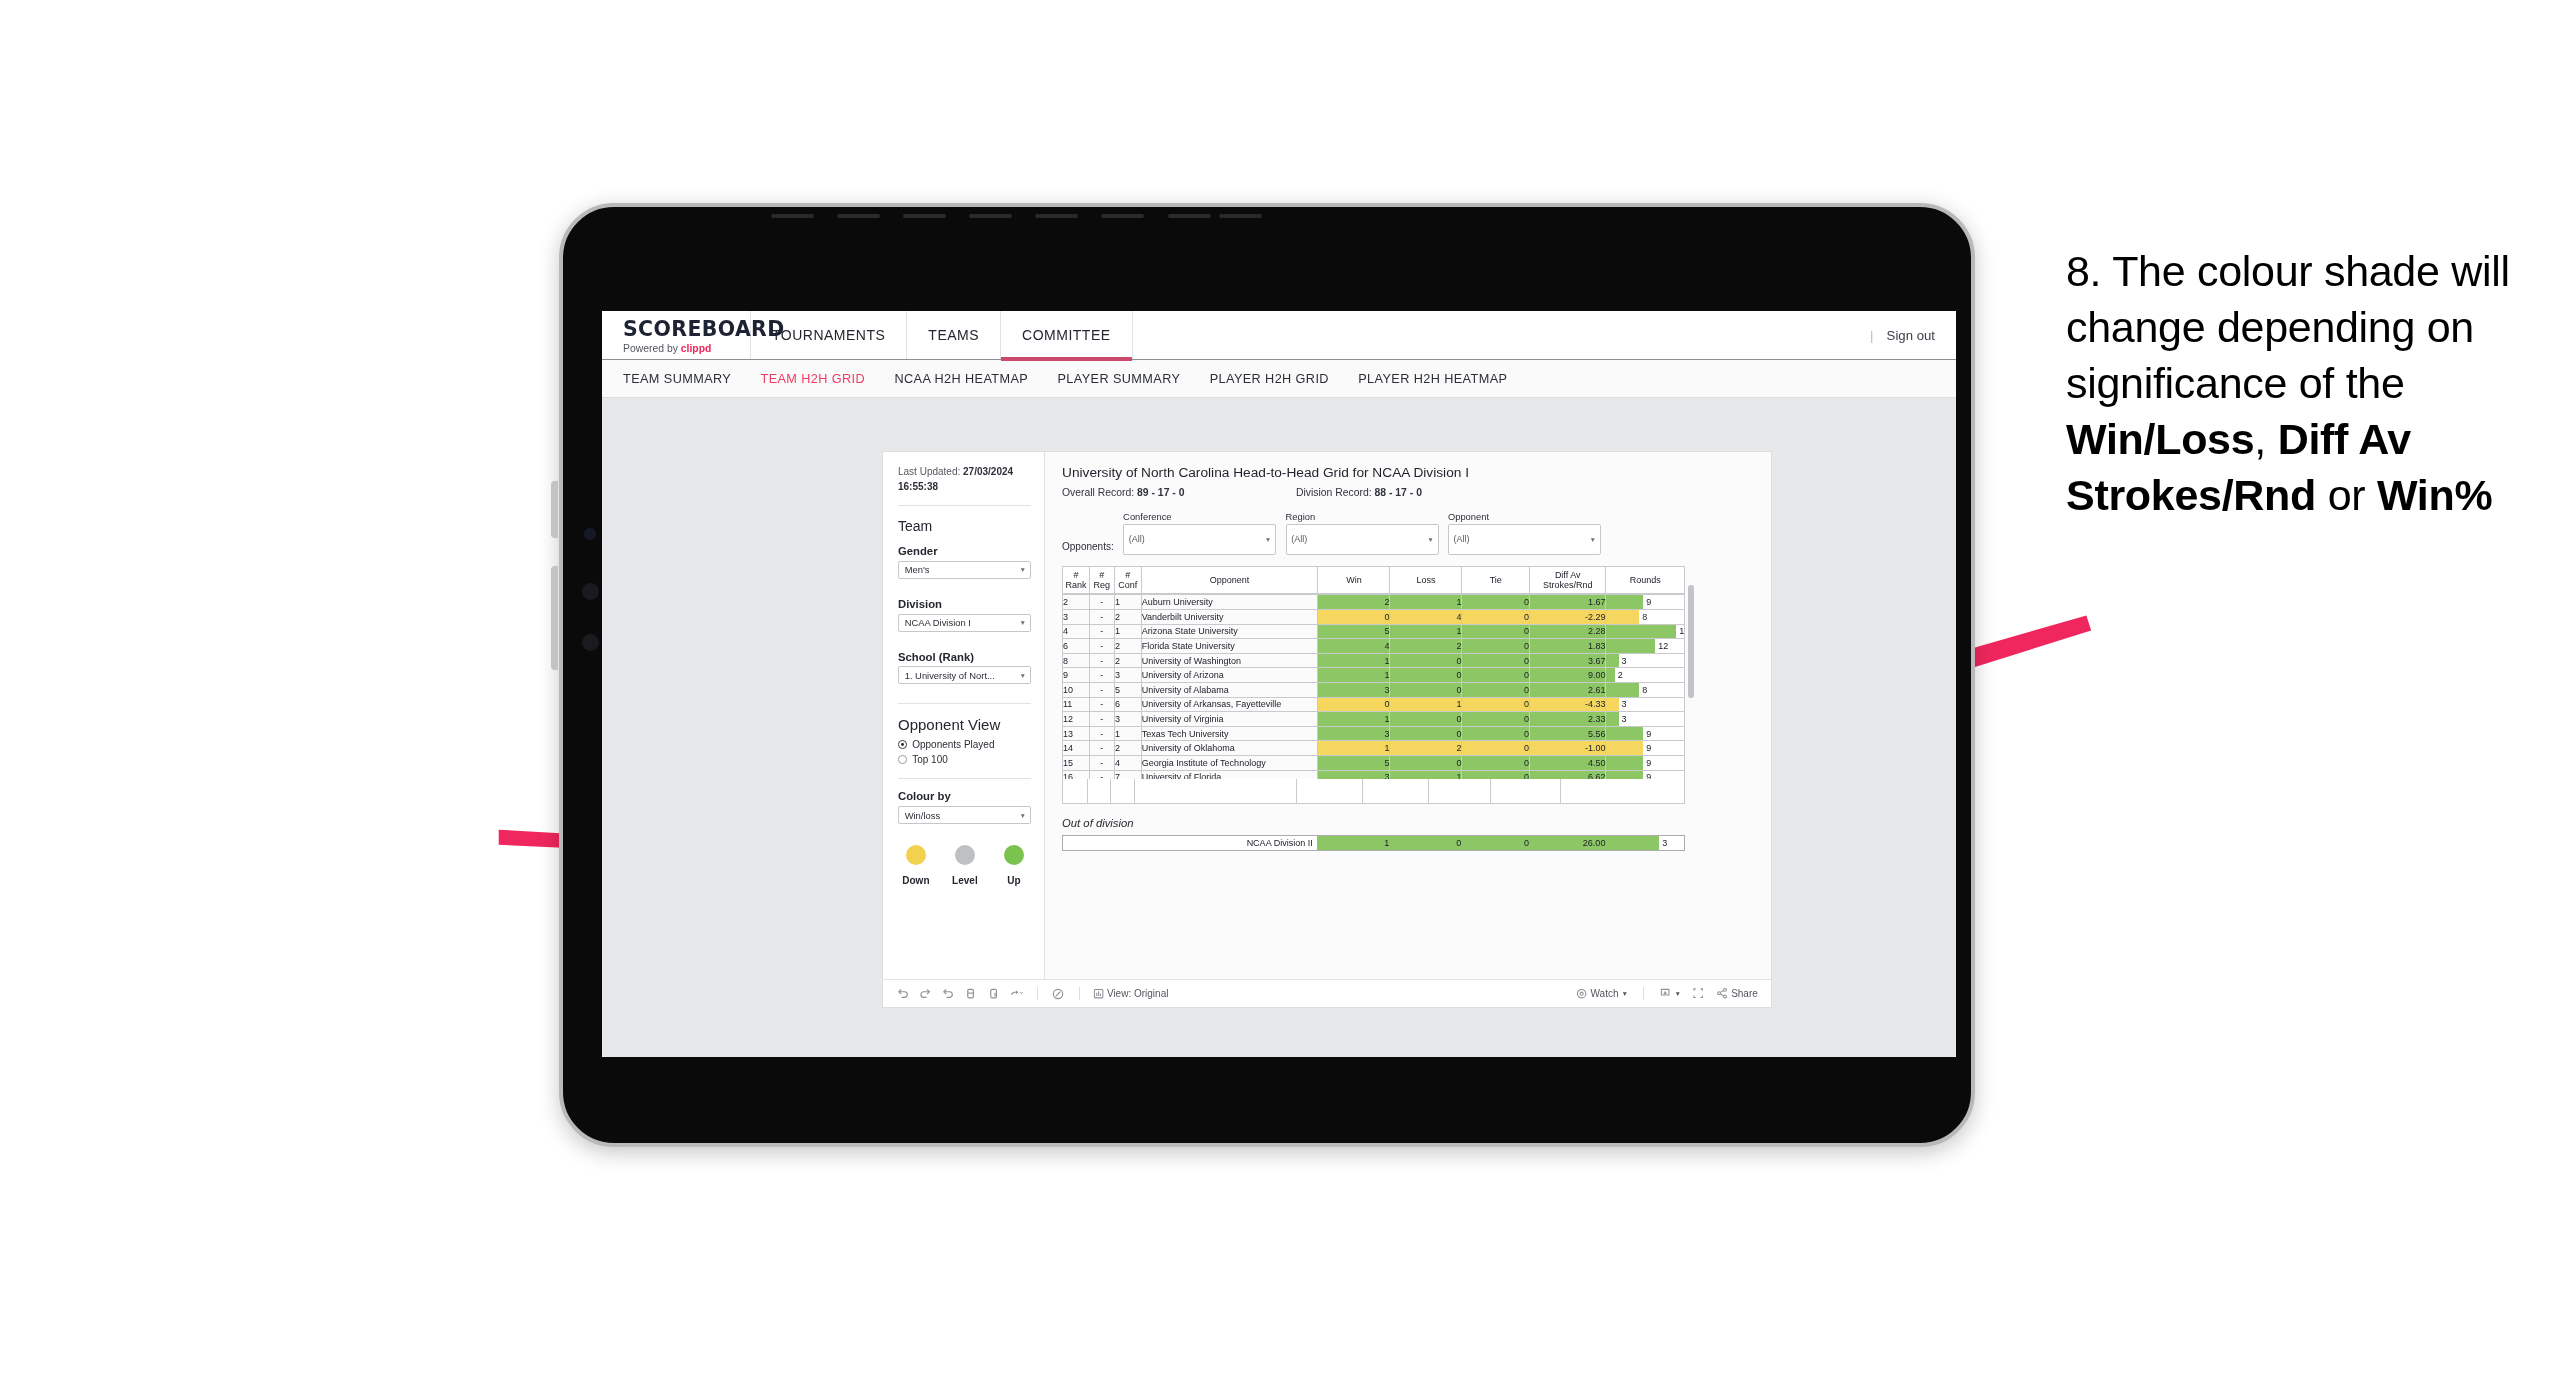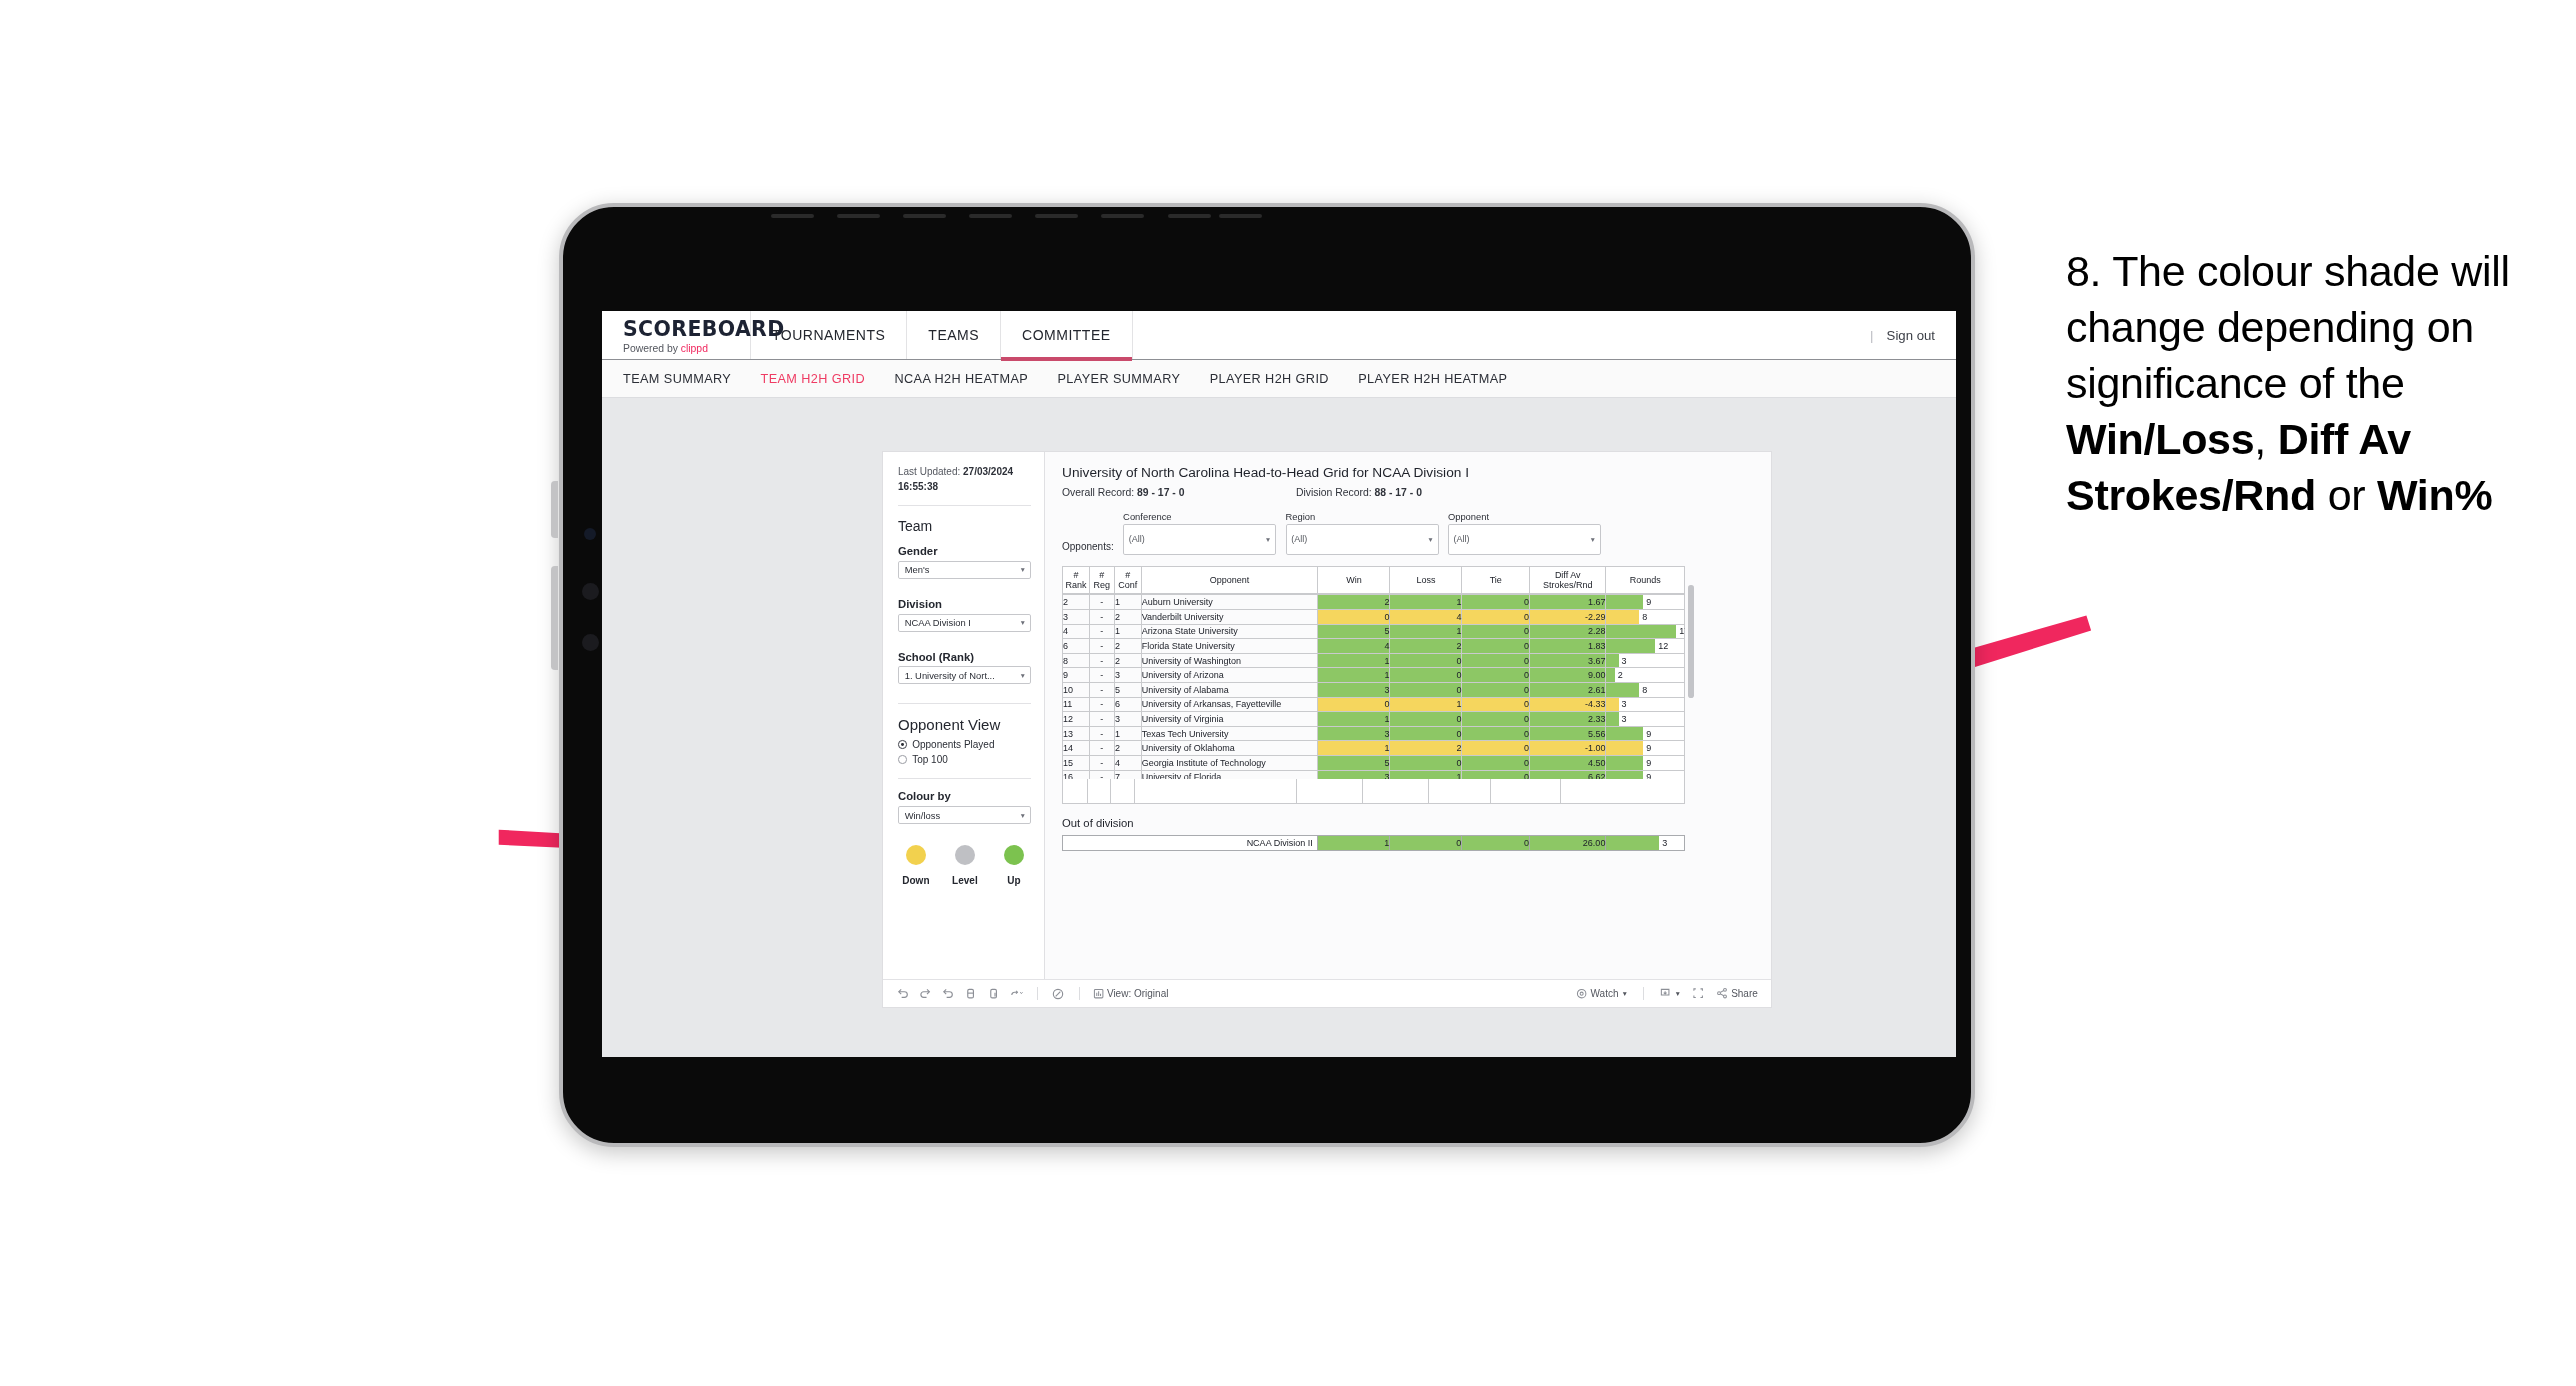--- a/index.html
+++ b/index.html
@@ -68,21 +68,21 @@
     height: 49px; background: #fff;
     display: flex; align-items: stretch;
     border-bottom: 1.9px solid #8d8f94;
     position: relative;
   }
   #logo-block { width: 149px; padding-left: 21px; display:flex; flex-direction:column; justify-content:center;
                 border-right:0.9px solid #e3e3e5; }
   #logo-title { font-size: 22px; font-weight: 800; letter-spacing: 0.4px; color: #1d2333;
                 font-family: "DejaVu Sans", sans-serif; transform: scaleX(0.93); transform-origin: left; }
   #logo-sub { font-size: 10.4px; color: #53565e; margin-top: 1.9px; }
-  #logo-sub span { color: #f0275e; font-weight: 400; }
+  #logo-sub span { color: #f0275e; font-weight: 700; }
   .topnav {
     display: flex; align-items: center; justify-content: center;
     padding: 0 21px; font-size: 14px; letter-spacing: 0.5px;
     color: #23262e; border-right: 0.9px solid #e3e3e5; cursor: pointer;
     position: relative;
   }
   .topnav.active::after {
     content:""; position:absolute; left:0; right:0; bottom:-1.9px; height:3.8px; background:#c94a6b;
   }
   #signout-wrap { margin-left:auto; display:flex; align-items:center; padding-right:21px; gap:13.2px; color:#3b3e46; font-size:13.2px; }
@@ -157,21 +157,21 @@
   td.tc { text-align:center; }
   td.rounds { padding:0; position:relative; background:#fff; }
   .rbar { position:absolute; left:0; top:0; bottom:0; }
   .rval { position:absolute; top:0; bottom:0; display:flex; align-items:center; padding-left:2.8px; font-size:9px; }
   #tbl-wrap { position: relative; width: 623px; }
   #tbl-clip { height: 185px; overflow: hidden; }
   #tbl-blank { width:623px; height: 24.6px; border-left:0.9px solid #c9cacd; border-right:0.9px solid #c9cacd;
                border-bottom:0.9px solid #c9cacd; background:#fff; display:flex; }
   #tbl-blank i { display:block; height:100%; border-right:0.9px solid #c9cacd; }
   #scrollbar { position:absolute; right:-8.5px; top:19px; width:5.7px; height:113px; background:#c3c4c8; border-radius:2.8px; }
-  #ood-title { font-size: 11.3px; color:#1f222a; margin: 13.2px 0 5.7px 0; }
+  #ood-title { font-size: 11.3px; color:#1f222a; margin: 13.2px 0 5.7px 0; font-style: italic; }
   table.ood { border-collapse: collapse; table-layout: fixed; width: 623px; font-size: 9px; color:#20232b; }
   table.ood td { border:0.9px solid #a9abaf; height: 15px; padding:0; }
 
   
   #toolbar {
     height: 28px; background:#fff; border-top: 0.9px solid #e2e2e5;
     display:flex; align-items:center; padding: 0 13.2px; gap: 9.4px;
     font-size: 10px; color:#53565e;
   }
   #toolbar svg { display:block; }

